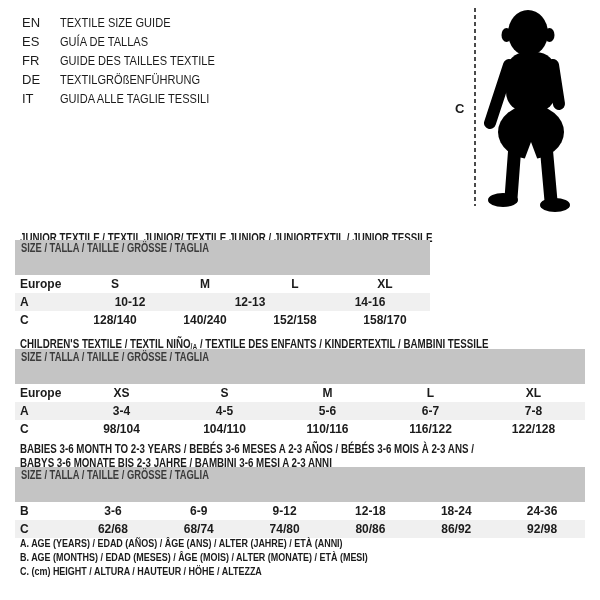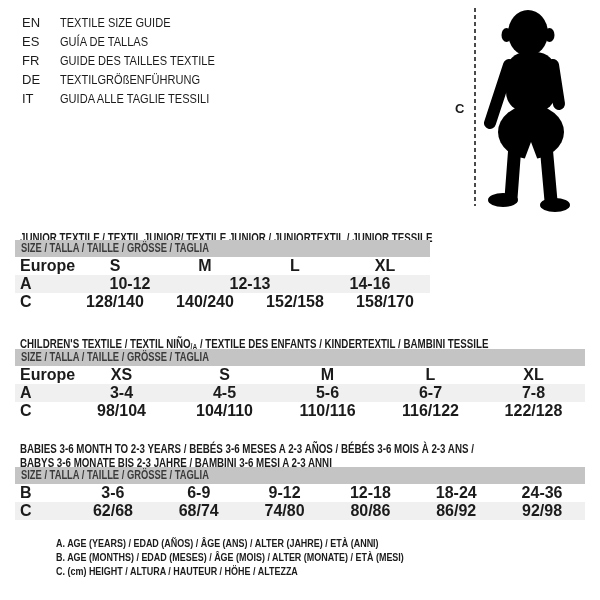--- a/index.html
+++ b/index.html
@@ -31,31 +31,31 @@
 
   
   .sec-title{left:20px;font-size:12.5px;font-weight:bold;white-space:nowrap;line-height:14px;margin-top:16px;}
   .sub{font-size:8.5px;vertical-align:-2px;}
 
   
   .size-table{left:15px;}
   .t1{top:240px;width:415px;}
   .t2{top:349px;width:570px;}
   .t3{top:467px;width:570px;}
-  .sizebar{height:17px;line-height:17px;background:var(--header-bg);color:#3b3b3b;
+  .sizebar{height:35px;line-height:17px;background:var(--header-bg);color:#3b3b3b;
     font-size:12px;font-weight:bold;padding-left:6px;}
-  .trow{display:flex;height:18px;line-height:18px;font-size:16px;font-weight:bold;}
+  .trow{display:flex;height:18px;line-height:18px;font-size:12px;font-weight:bold;}
   .trow.alt{background:var(--alt-bg);}
   .cell{overflow:visible;}
   .cell.label{width:55px;padding-left:5px;text-align:left;}
   .cell.data{flex:1;text-align:center;}
 
   
   .footnotes{left:20px;top:536px;}
-  .foot-line{height:14px;line-height:14px;font-size:11.5px;font-weight:bold;margin-left:36px;}
+  .foot-line{height:14px;line-height:14px;font-size:11.5px;font-weight:bold;}
 </style>
 </head>
 <body>
 
 <div class="abs lang-block">
   <div class="lang-row">
     <span class="lang-code">EN</span>
     <span class="sx85">TEXTILE SIZE GUIDE</span>
   </div>
   <div class="lang-row">

